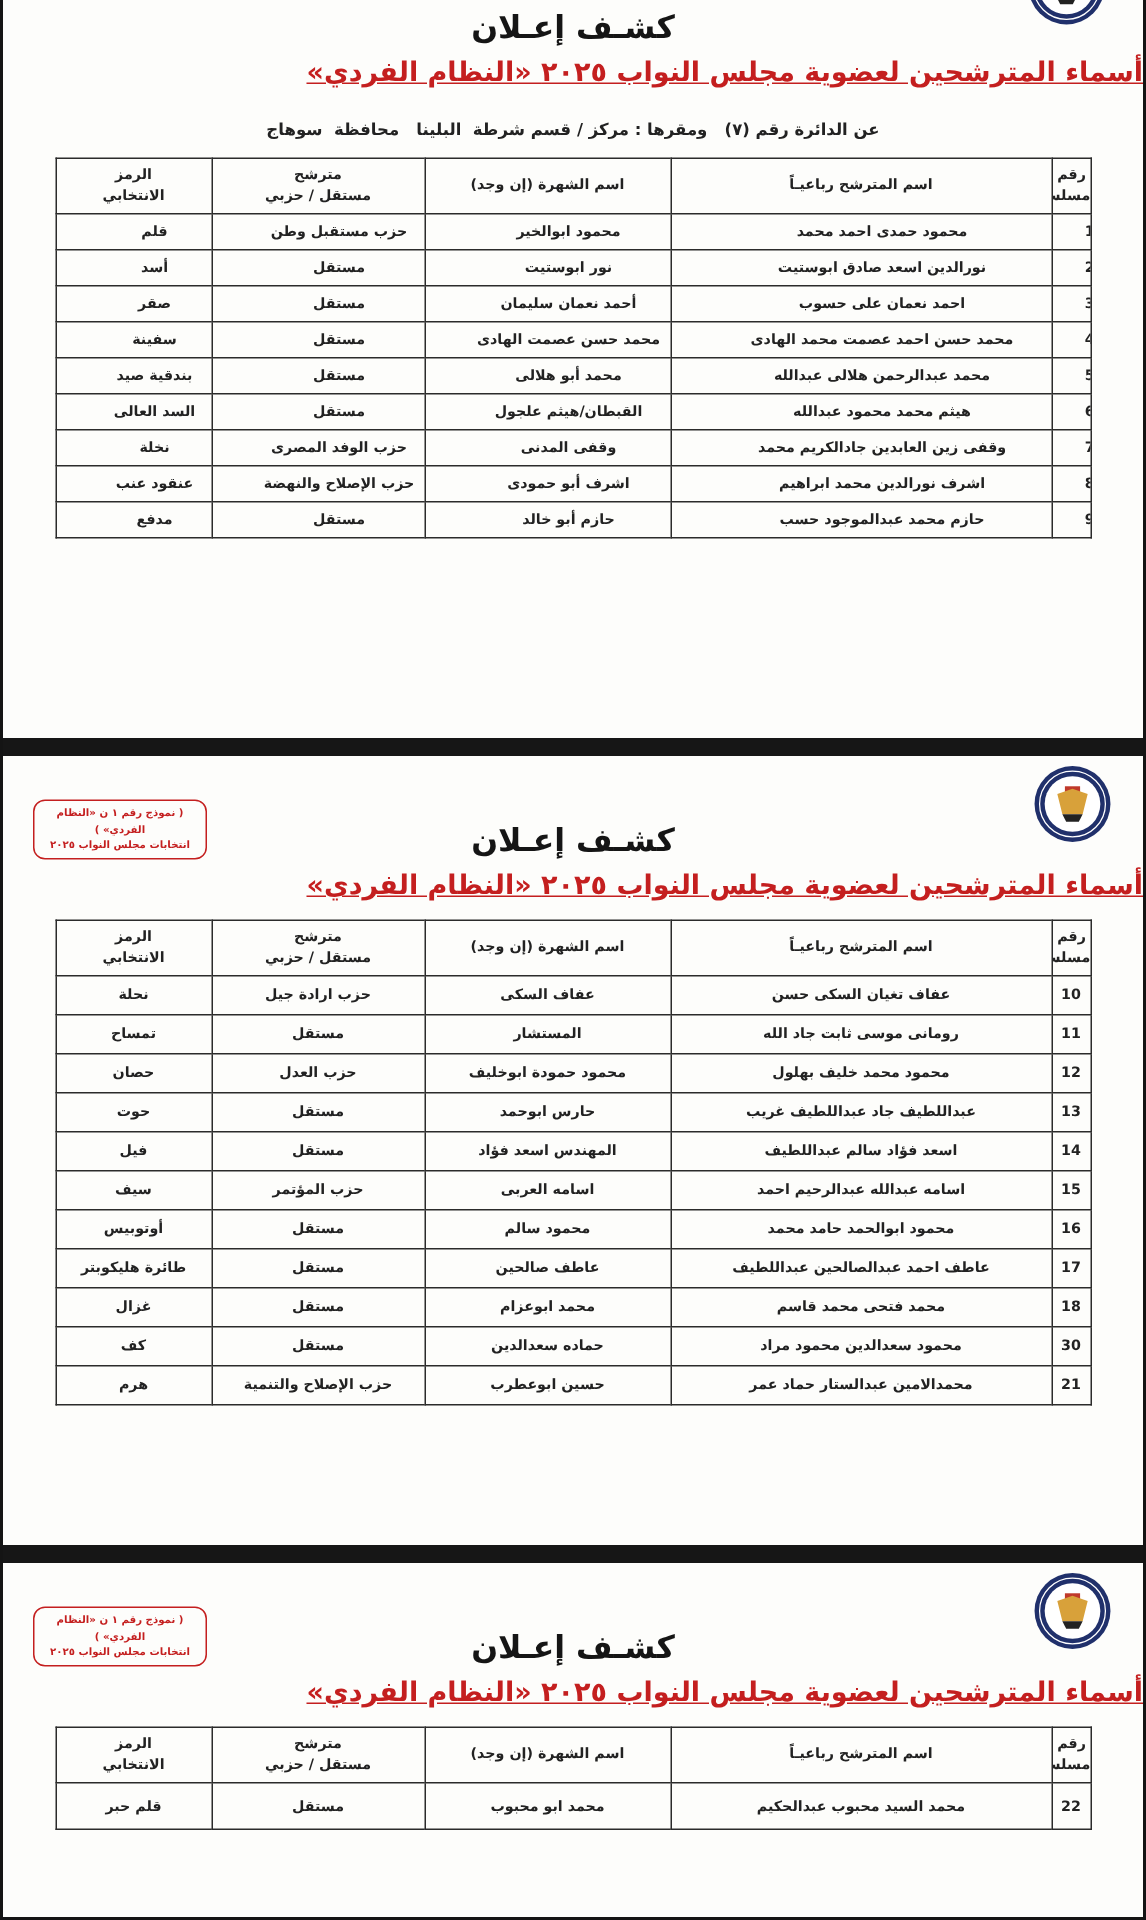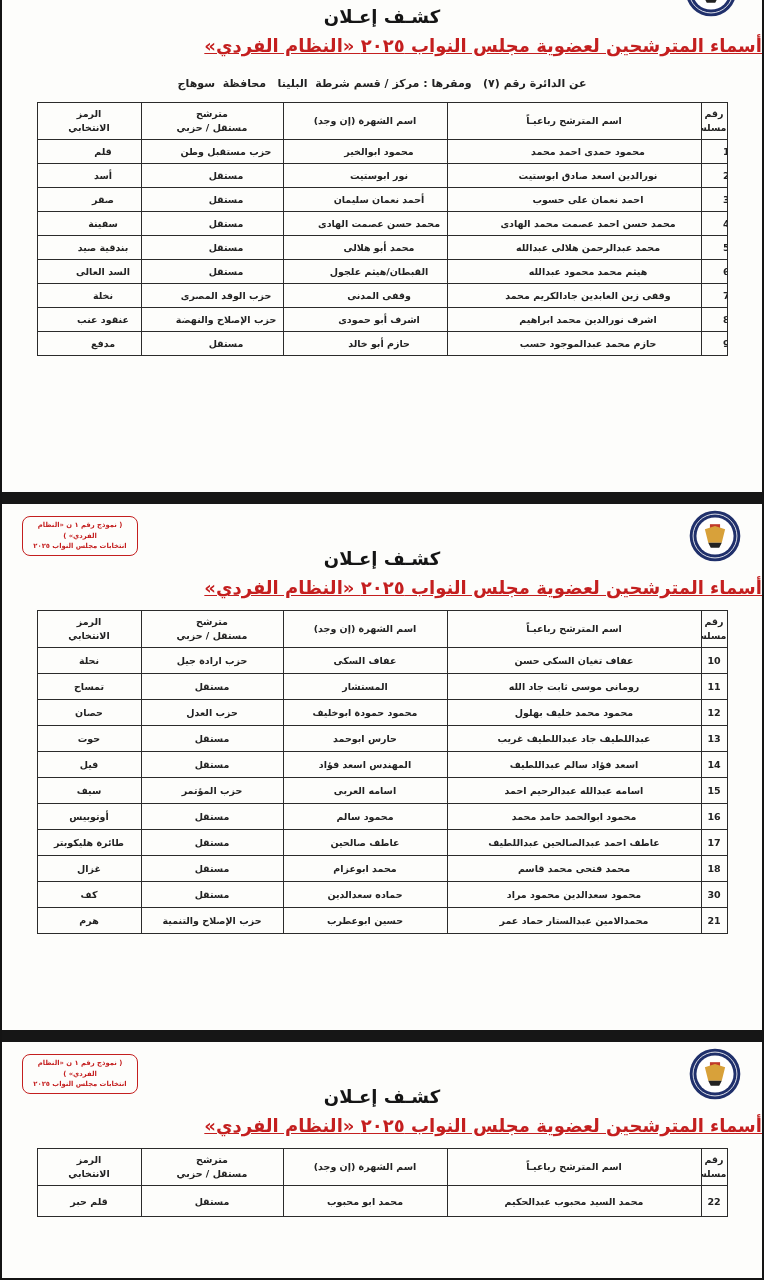--- a/index.html
+++ b/index.html
@@ -17,38 +17,38 @@
     border-bottom: 2px solid #141414;
   }
   .page { position: relative; background: #fdfdfb; overflow: hidden; }
   .page-1 { height: 492px; }
   .page-2 { height: 526px; }
   .page-3 { height: 236px; }
   .separator { height: 12px; background: #161616; }
 
   .doc-title {
     text-align: center; font-weight: bold;
-    font-size: 18px; color: #151515;
+    font-size: 21px; color: #151515;
   }
   .page-1 .doc-title { padding-top: 6px; }
   .page-2 .doc-title, .page-3 .doc-title { padding-top: 44px; }
   .doc-subtitle {
     text-align: right; font-weight: bold;
     font-size: 18px; color: #c41f1f;
     margin-top: 8px;
     text-decoration: underline;
   }
   .district-line {
     text-align: center; font-weight: bold;
     font-size: 11px; color: #222;
     margin-top: 21px;
   }
 
   .form-box {
-    position: absolute; left: 20px; top: 12px;
+    position: absolute; left: 20px; top: 29px;
     width: 116px;
     border: 1.5px solid #c41f1f; border-radius: 8px;
     padding: 3px 4px;
     color: #c41f1f; font-weight: bold;
     font-size: 6.8px; line-height: 1.55; text-align: center;
   }
   .logo {
     position: absolute; right: 20px; top: 5px;
     width: 54px; height: 54px;
   }

